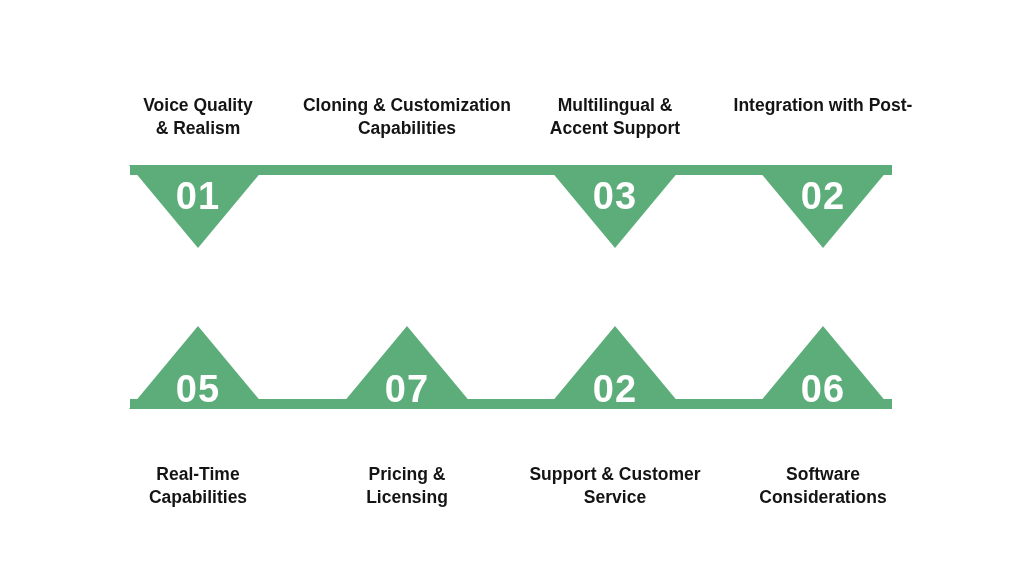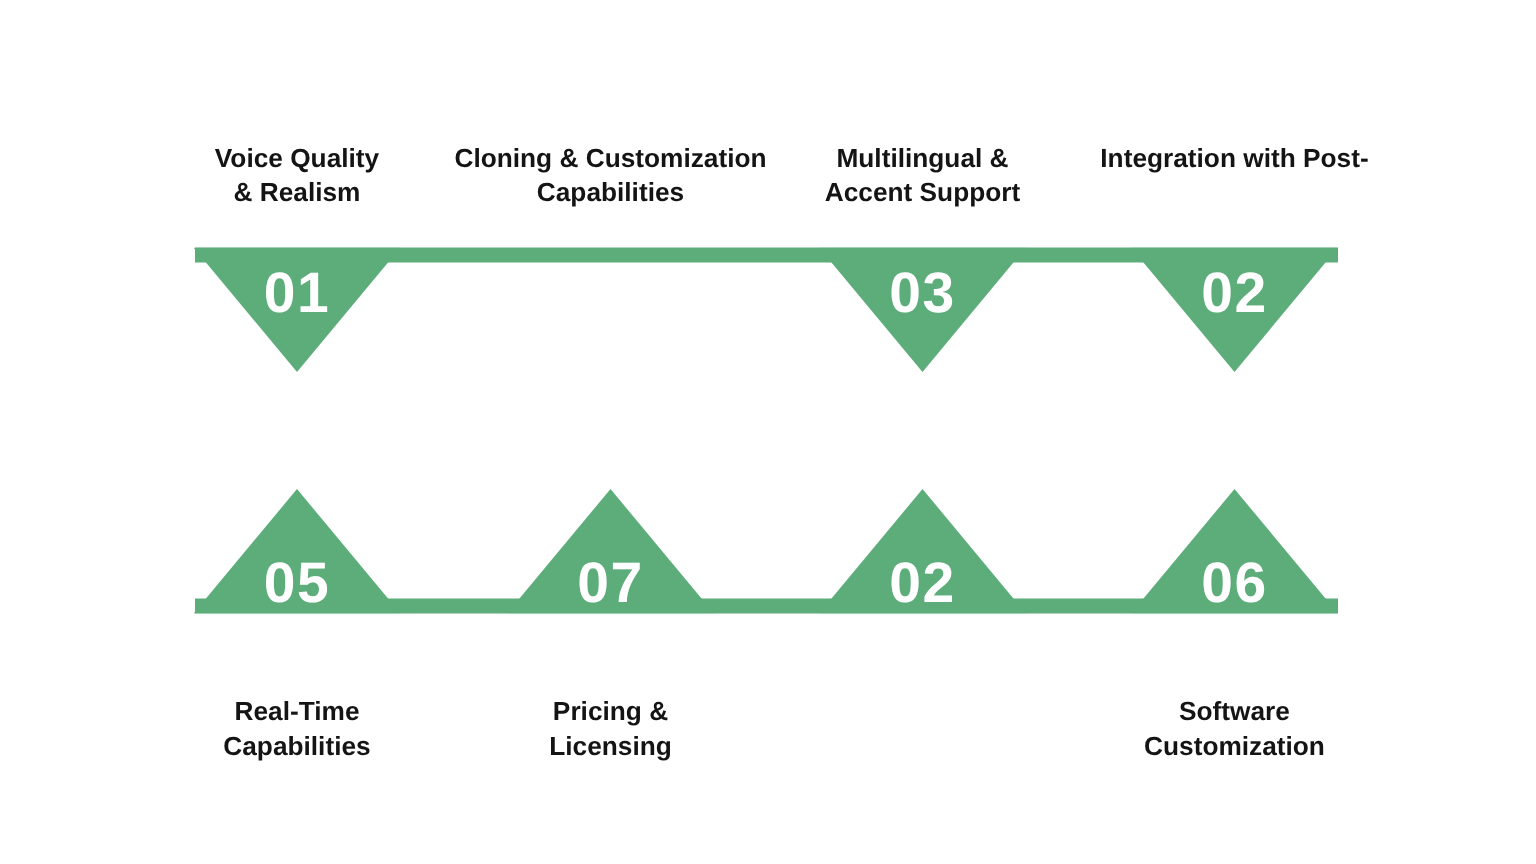--- a/index.html
+++ b/index.html
@@ -111,18 +111,22 @@
   </div>
 
   <div class="step-label bottom" style="left:68px">
     <div class="line">Real-Time</div>
     <div class="line">Capabilities</div>
   </div>
   <div class="step-label bottom" style="left:277px">
     <div class="line">Pricing &amp;</div>
     <div class="line">Licensing</div>
   </div>
+  <div class="step-label bottom" style="left:485px">
+    <div class="line">Support &amp; Customer</div>
+    <div class="line">Service</div>
+  </div>
   <div class="step-label bottom" style="left:693px">
     <div class="line">Software</div>
-    <div class="line">Customization</div>
+    <div class="line">Considerations</div>
   </div>
 
 </div>
 
 </body></html>

